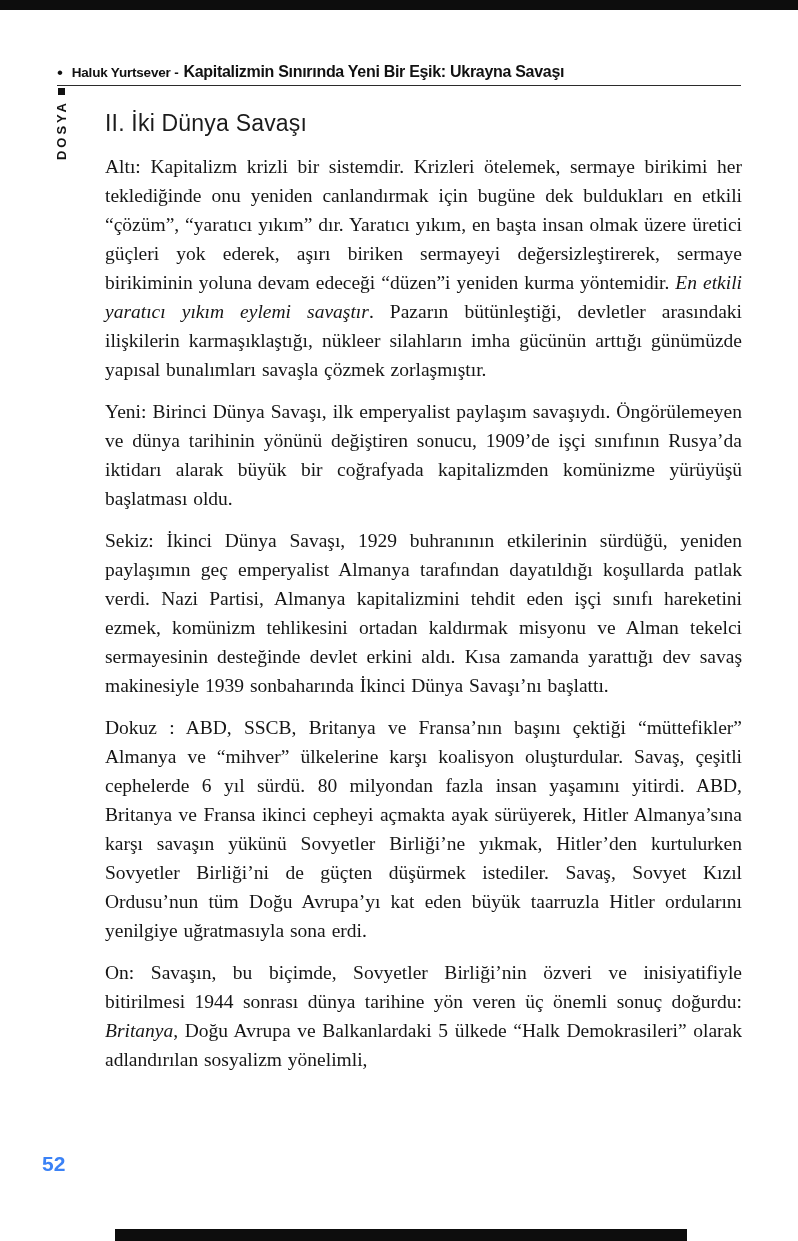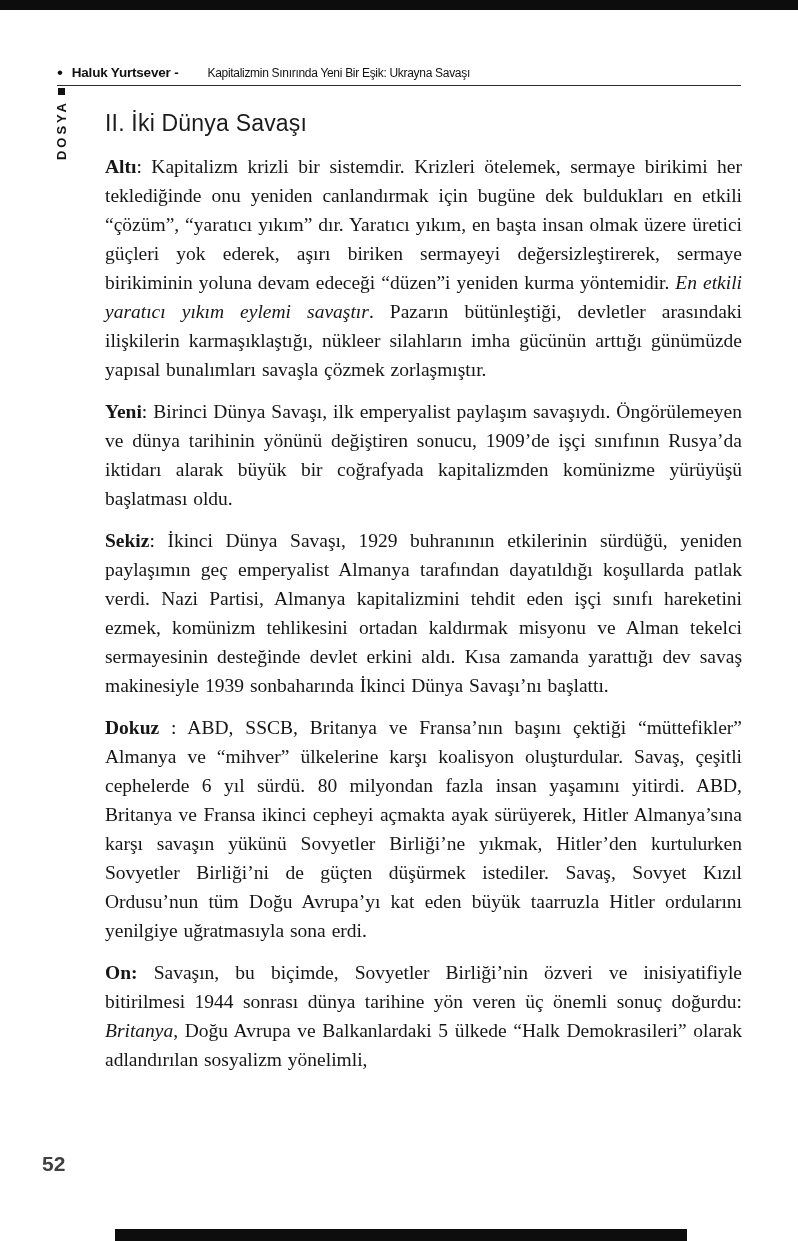--- a/index.html
+++ b/index.html
@@ -41,24 +41,23 @@
     font-size: 17px;
     margin-right: 9px;
     position: relative;
     top: 1px;
   }
   .page-header .author {
     font-weight: 700;
     margin-right: 5px;
   }
   .page-header .book-title {
-    font-weight: 400;
-    font-size: 12px;
+    font-weight: 700;
+    font-size: 16px;
     letter-spacing: -0.3px;
-    margin-left: 24px;
   }
   .header-rule {
     position: absolute;
     top: 85px; left: 57px;
     width: 684px;
     border-top: 1.3px solid #2b2b2b;
   }
   .dosya {
     position: absolute;
     left: 54px; top: 88px;
@@ -95,29 +94,29 @@
   }
   .body-text p {
     margin: 0 0 13px 0;
     text-align: justify;
     font-size: 19.5px;
     line-height: 29px;
     hyphens: auto;
     -webkit-hyphens: auto;
     word-spacing: 1px;
   }
-  .seg-b { font-weight: 700; }
+  .seg-b { font-weight: 400; }
   .seg-i { font-style: italic; }
   .page-number {
     position: absolute;
     left: 42px; top: 1152px;
     font-family: "Liberation Sans", sans-serif;
     font-weight: 700;
     font-size: 21px;
-    color: #404040;
+    color: #3b82f6;
   }
 </style>
 </head>
 <body>
 
 <div class="page">
 
   <div class="top-bar"></div>
 
   <header class="page-header">

